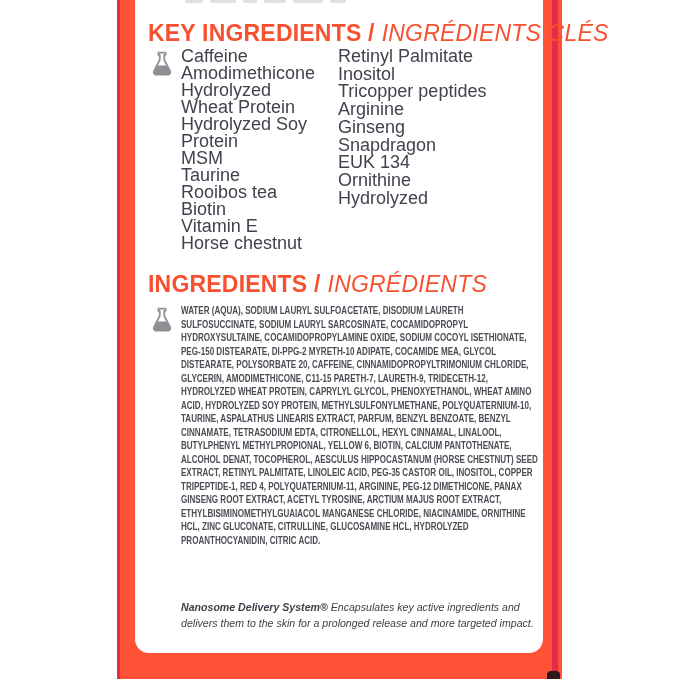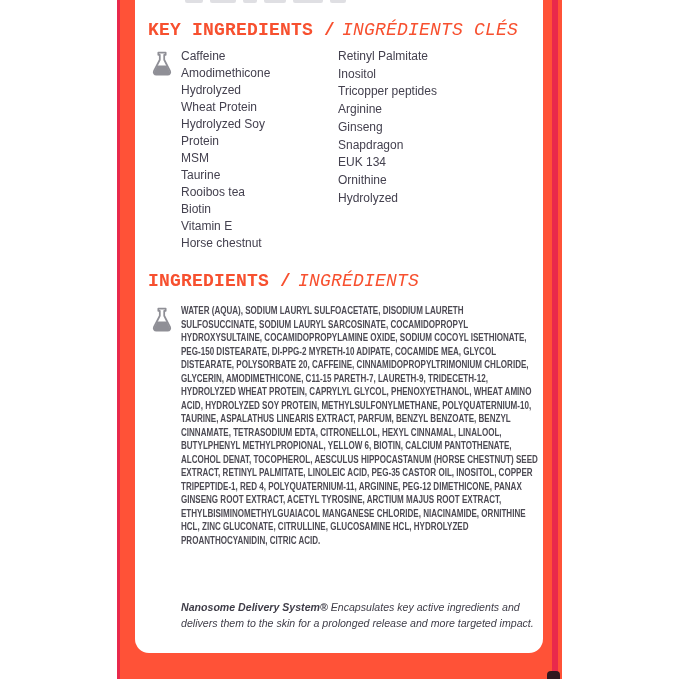--- a/index.html
+++ b/index.html
@@ -32,34 +32,34 @@
   
   .top-remnant {
     position: absolute; left: 50px; top: 18px; height: 6px; display: flex; gap: 7px;
     align-items: flex-start; opacity: .8;
   }
   .top-remnant i { display: block; height: 5px; border-radius: 2px; background: #D8D8DD; }
 
   
   .heading {
     position: absolute; left: 13px; white-space: nowrap;
-    font-size: 18px; letter-spacing: .2px; color: #F7502F; font-family: Liberation Mono, monospace;
+    font-size: 23px; letter-spacing: .2px; color: #F7502F;
   }
   .heading .en { font-weight: bold; }
   .heading .fr { font-style: italic; font-weight: 500; margin-left: 7px; }
   .heading.h-key { top: 40px; }
   .heading.h-ing { top: 291px; }
 
   
   .flask { position: absolute; width: 22px; height: 27px; }
   .flask.f1 { left: 16px; top: 71px; }
   .flask.f2 { left: 16px; top: 327px; }
 
   
-  .ki-col { position: absolute; top: 68px; color: #44414F; font-size: 12px; }
+  .ki-col { position: absolute; top: 68px; color: #44414F; font-size: 18px; }
   .ki-col.left  { left: 46px;  width: 135px; }
   .ki-col.right { left: 187px; width: 165px; margin-left: 16px; }
   .ki-col .ki-item { white-space: pre-line; }
   .ki-col.left  .ki-item { line-height: 17px; }
   .ki-col.right .ki-item { line-height: 17.7px; }
 
   
   .caps-para {
     position: absolute; left: 46px; top: 324px; width: 452px;
     transform: scaleX(0.79); transform-origin: 0 0;

